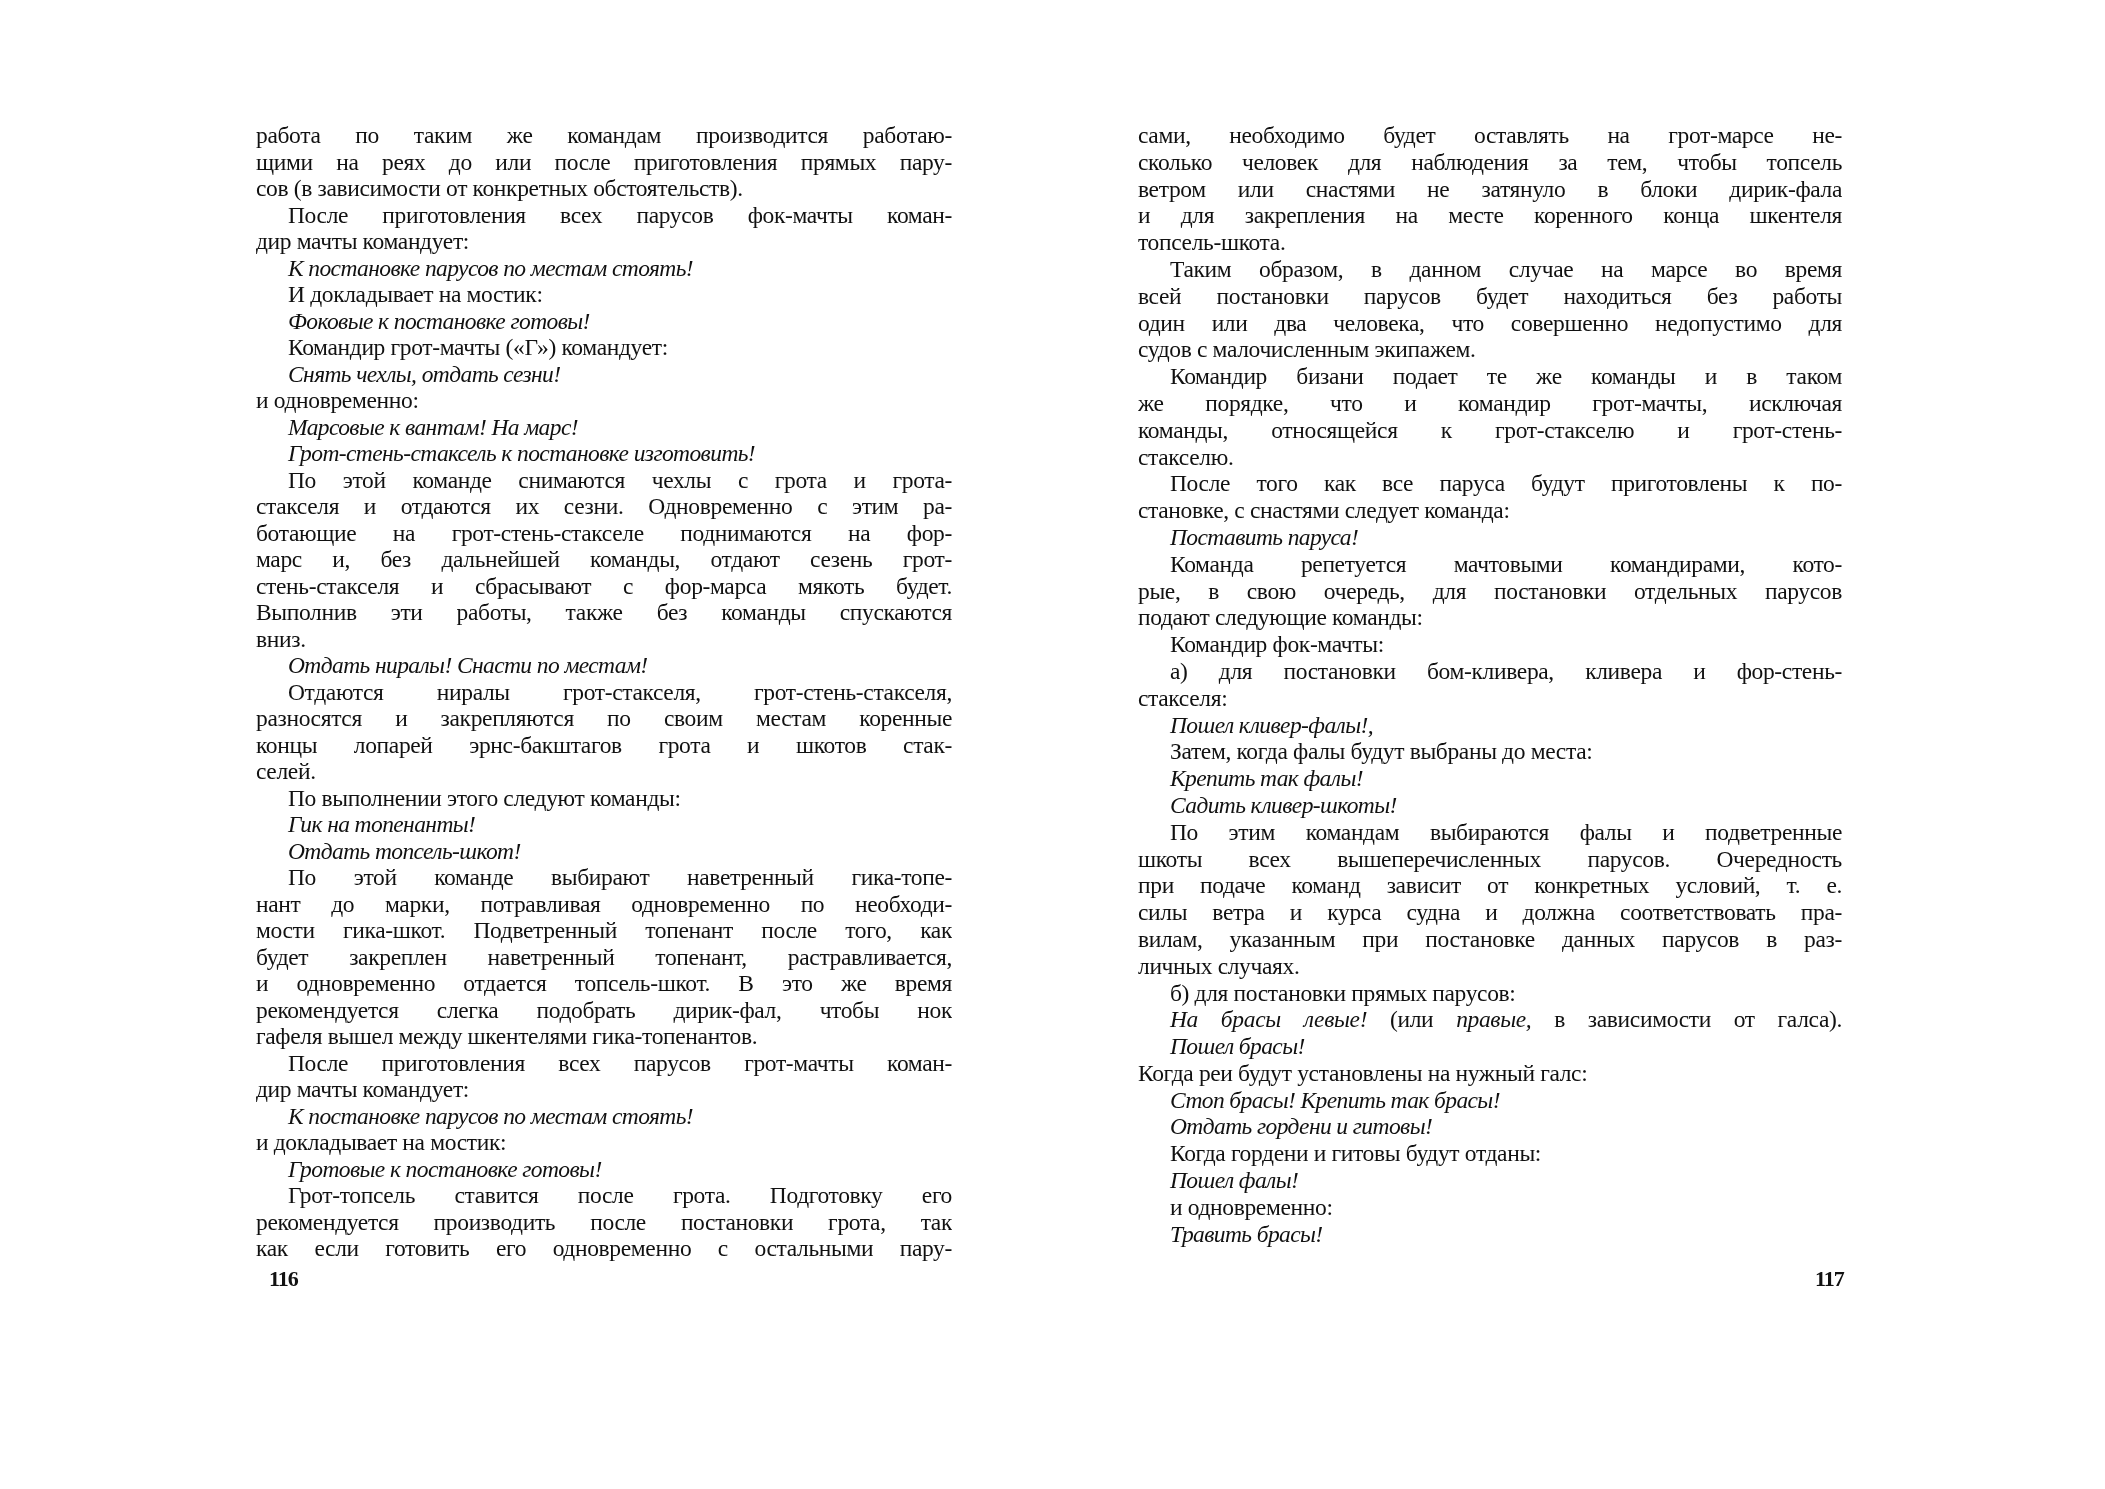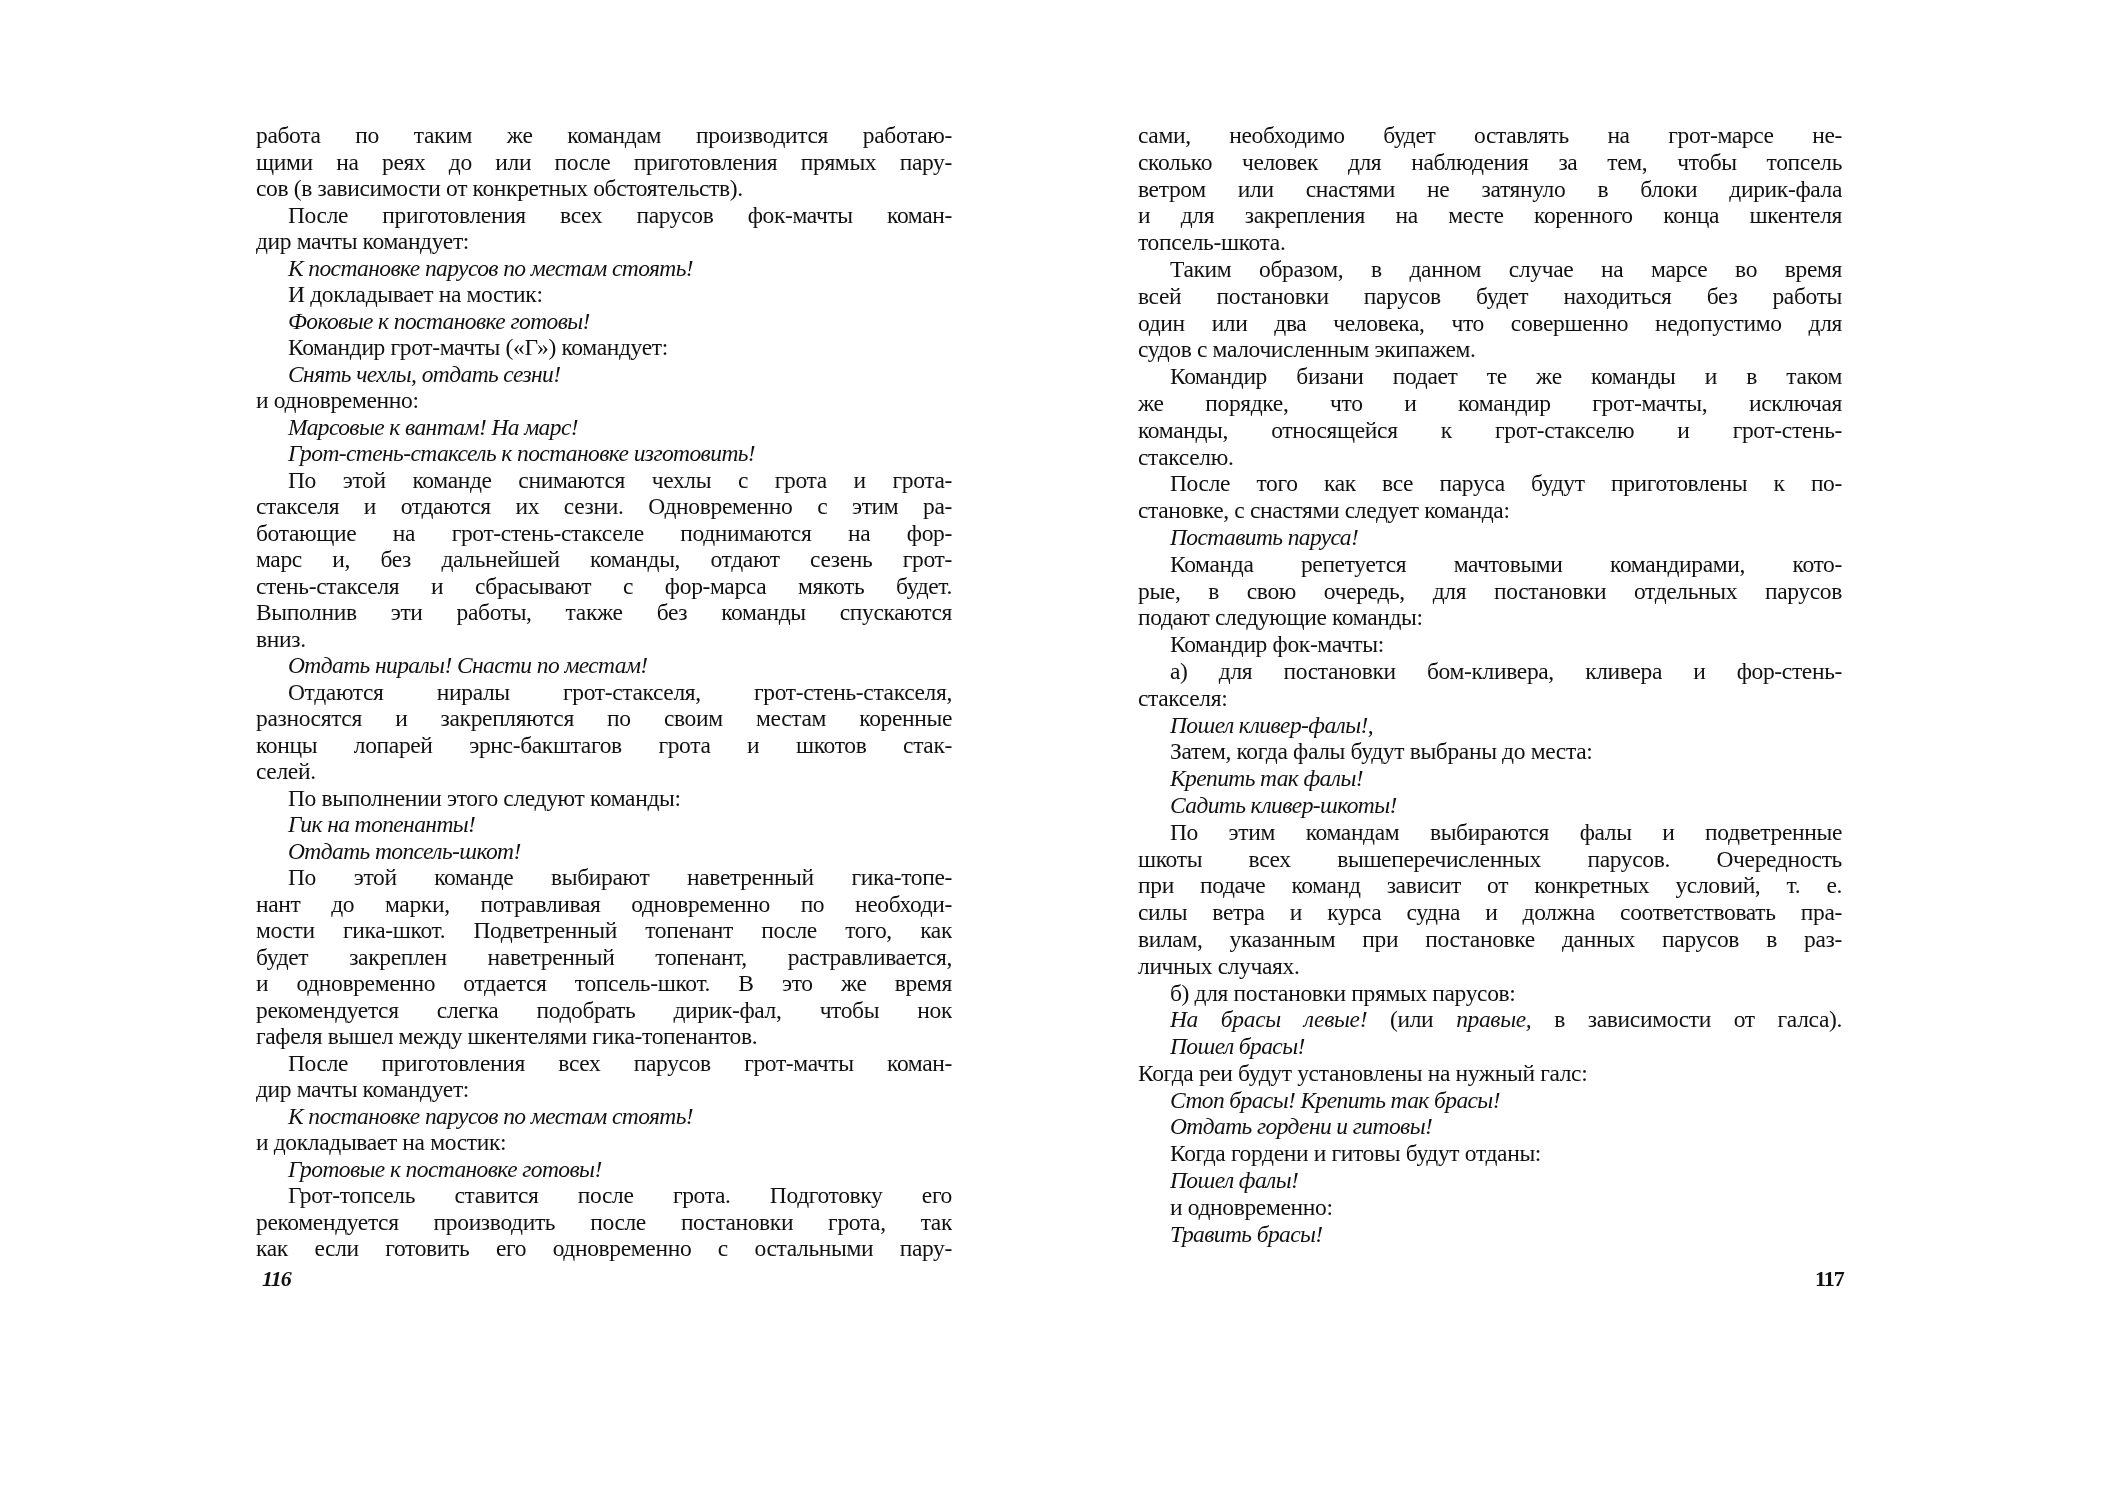--- a/index.html
+++ b/index.html
@@ -11,21 +11,21 @@
   .col-right { left: 1138px; width: 704px; }
   .line { display: block; height: 26.5px; line-height: 26.5px; font-size: 23.5px;
           white-space: nowrap; overflow: visible; letter-spacing: -0.35px; }
   .col-right .line { height: 26.8px; line-height: 26.8px; }
   .line.full { text-align: justify; text-align-last: justify; white-space: normal; overflow: hidden; }
   .line.ind { padding-left: 32px; }
   .line.it { font-style: italic; letter-spacing: -0.6px; }
   .line.gap { }
   .line .seg-it { font-style: italic; }
   .page-num { position: absolute; font-weight: bold; font-size: 22px; letter-spacing: -1px; line-height: 22px; }
-  .pn-left { left: 262px; top: 1268px; font-style: italic; }
+  .pn-left { left: 269px; top: 1268px; }
   .pn-right { left: 1815px; top: 1268px; }
 </style>
 </head>
 <body>
 
 <div class="spread">
   <div class="column col-left" id="col-left">
       <div class="line full">работа по таким же командам производится работаю-</div>
       <div class="line full">щими на реях до или после приготовления прямых пару-</div>
       <div class="line">сов (в зависимости от конкретных обстоятельств).</div>

